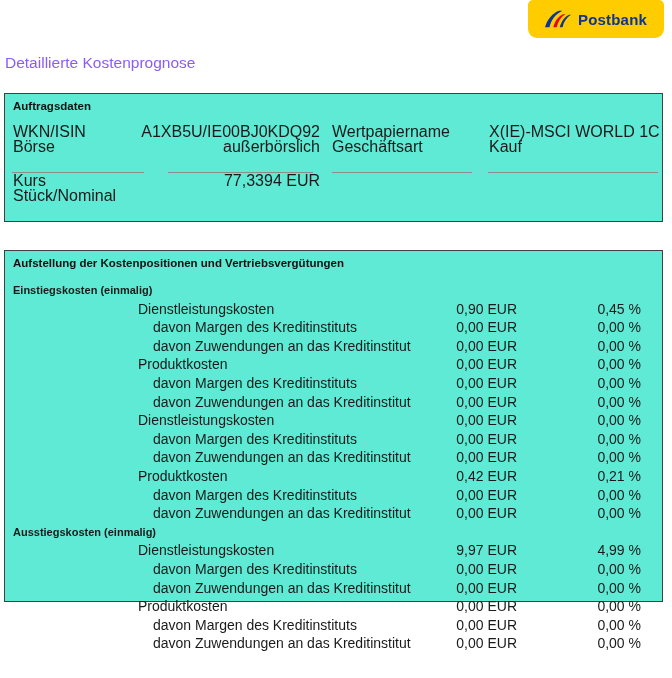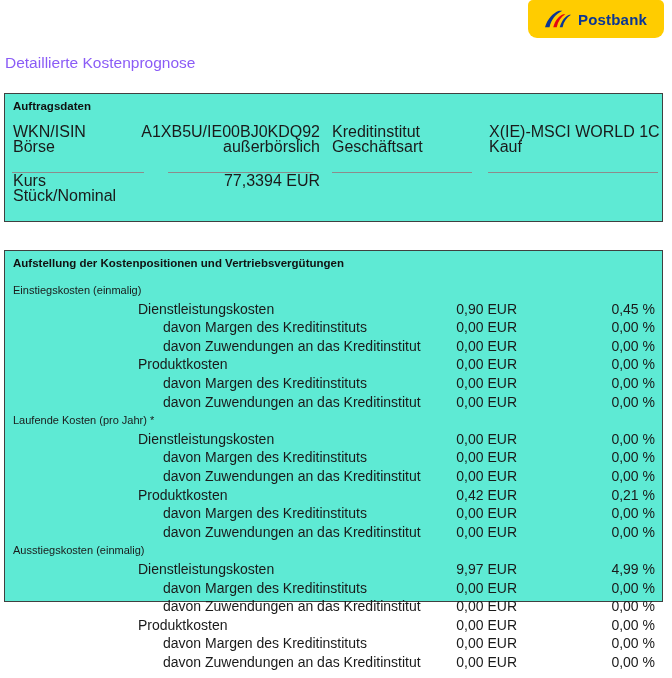--- a/index.html
+++ b/index.html
@@ -58,27 +58,27 @@
   }
   .sep1 { left:7px;   width:132px; }
   .sep2 { left:163px; width:145px; }
   .sep3 { left:327px; width:140px; }
   .sep4 { left:483px; width:170px; }
 
   
   #cost-sections { position:absolute; top:30px; left:0; right:0; }
   .cost-heading {
     position:relative; height:18.6px; line-height:18.6px;
-    font-size:11px; font-weight:normal; padding-left:8px; white-space:nowrap;
+    font-size:11px; font-weight:bold; padding-left:8px; white-space:nowrap;
   }
   .cost-row { position:relative; height:18.6px; line-height:18.6px; font-size:14px; white-space:nowrap; }
   .cost-label.ind1 { position:absolute; left:133px; }
-  .cost-label.ind2 { position:absolute; left:158px; }
+  .cost-label.ind2 { position:absolute; left:148px; }
   .val-eur { position:absolute; right:145px;margin-left:42px; }
-  .val-pct { position:absolute; right:7px; }
+  .val-pct { position:absolute; right:21px; }
 </style>
 </head>
 <body>
 
 <div class="page">
 
   <div class="logo-badge">
     <svg class="logo-mark" viewBox="0 0 30 20" xmlns="http://www.w3.org/2000/svg">
       <path d="M0,19 C3,9 9,3 16,0 L20,0 C12,4 7,10.5 5.2,19 Z" fill="#0B3694"></path>
       <path d="M9.5,19 C12,10.5 16,6 21,4 L23.5,4 C18.5,7 15,12 13.5,19 Z" fill="#E30613"></path>
@@ -88,21 +88,21 @@
   </div>
 
   <h1 class="page-title">Detaillierte Kostenprognose</h1>
 
   <section class="box order-box">
     <div class="box-title">Auftragsdaten</div>
     <div id="order-top-rows">
         <div class="orow">
           <span class="c1">WKN/ISIN</span>
           <span class="c2">A1XB5U/IE00BJ0KDQ92</span>
-          <span class="c3">Kreditinstitut</span>
+          <span class="c3">Wertpapiername</span>
           <span class="c4">X(IE)-MSCI WORLD 1C</span>
         </div>
         <div class="orow">
           <span class="c1">Börse</span>
           <span class="c2">außerbörslich</span>
           <span class="c3">Geschäftsart</span>
           <span class="c4">Kauf</span>
         </div>
       </div>
     <span class="sep sep1"></span>
@@ -147,21 +147,20 @@
         <div class="cost-row">
           <span class="cost-label ind2">davon Margen des Kreditinstituts</span>
           <span class="val-eur">0,00 EUR</span>
           <span class="val-pct">0,00 %</span>
         </div>
         <div class="cost-row">
           <span class="cost-label ind2">davon Zuwendungen an das Kreditinstitut</span>
           <span class="val-eur">0,00 EUR</span>
           <span class="val-pct">0,00 %</span>
         </div>
-        <div class="cost-heading">Laufende Kosten (pro Jahr) *</div>
         <div class="cost-row">
           <span class="cost-label ind1">Dienstleistungskosten</span>
           <span class="val-eur">0,00 EUR</span>
           <span class="val-pct">0,00 %</span>
         </div>
         <div class="cost-row">
           <span class="cost-label ind2">davon Margen des Kreditinstituts</span>
           <span class="val-eur">0,00 EUR</span>
           <span class="val-pct">0,00 %</span>
         </div>

